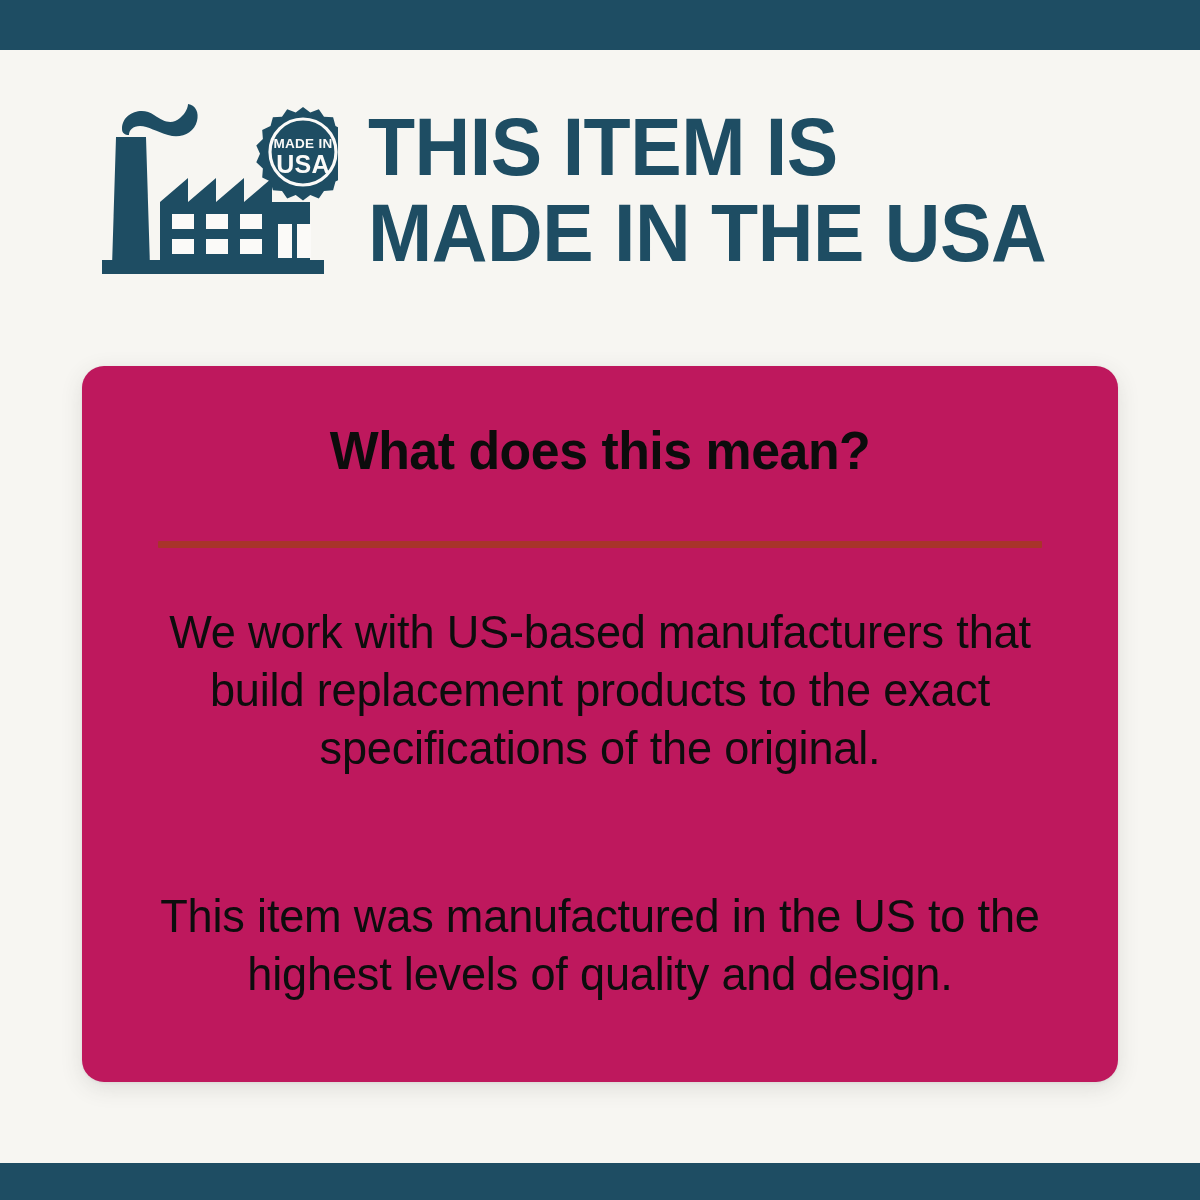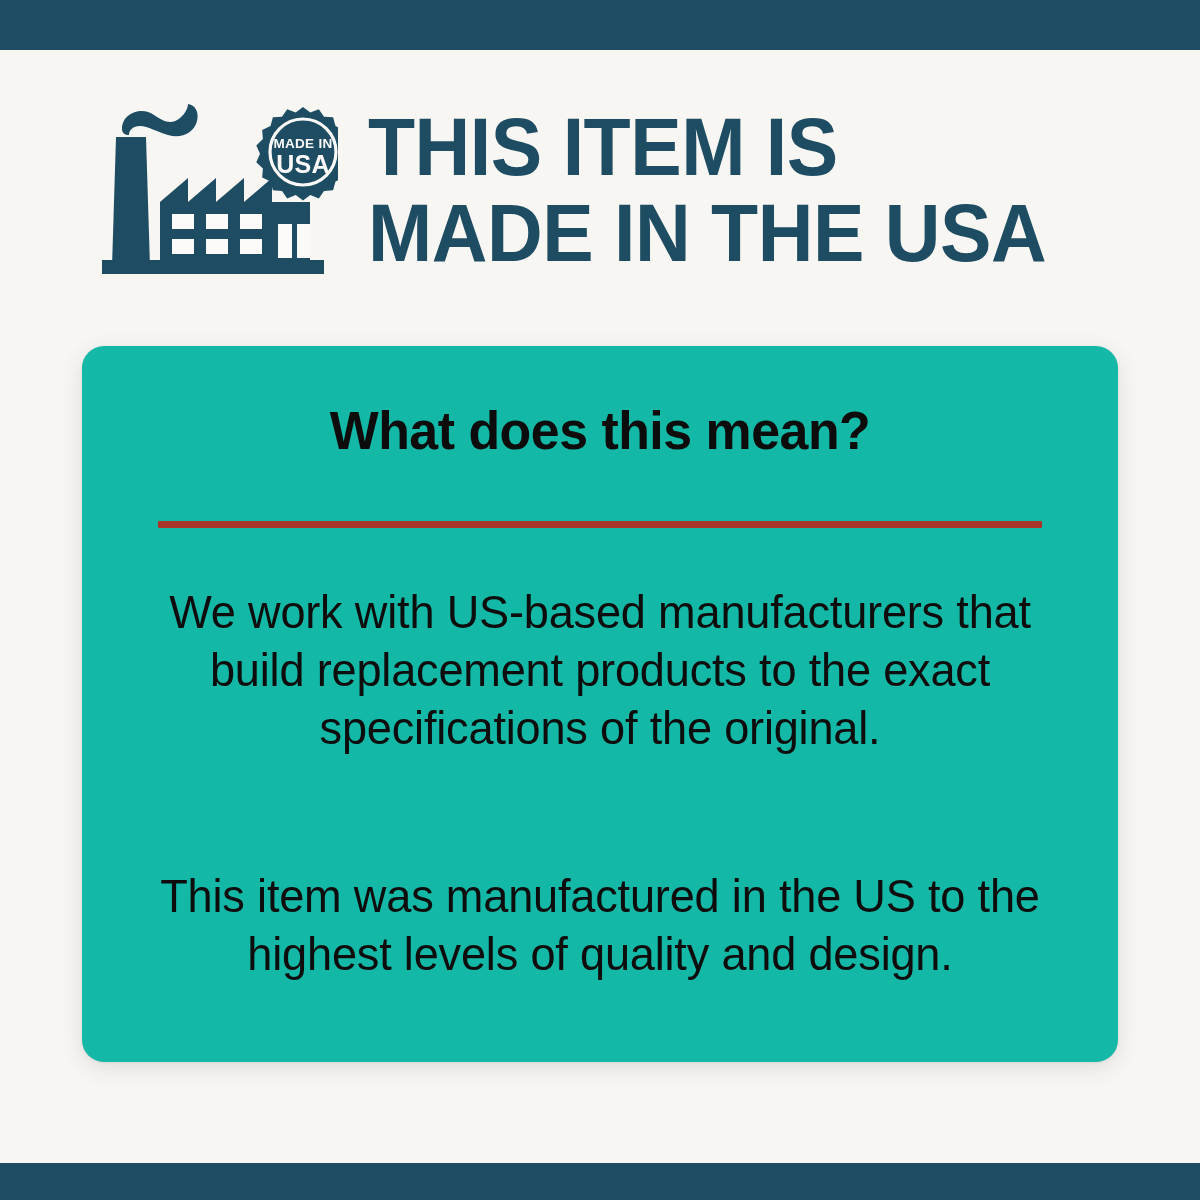--- a/index.html
+++ b/index.html
@@ -53,23 +53,23 @@
     letter-spacing:-0.5px;
     white-space:nowrap;
     transform:scaleX(0.94);
     transform-origin:left top;
   }
   #headline .hl-line { display:block; }
 
   
   #info-card {
     position:absolute;
-    left:82px; top:346px;
+    left:82px; top:366px;
     width:1036px; height:716px;
-    background:#14b8a6;
+    background:#be185d;
     border-radius:22px;
     box-shadow:0 6px 22px rgba(60,60,60,0.13),
                0 1px 3px rgba(60,60,60,0.08);
   }
 
   #card-title {
     position:absolute;
     left:0; top:56px;
     width:1036px;
     text-align:center;

